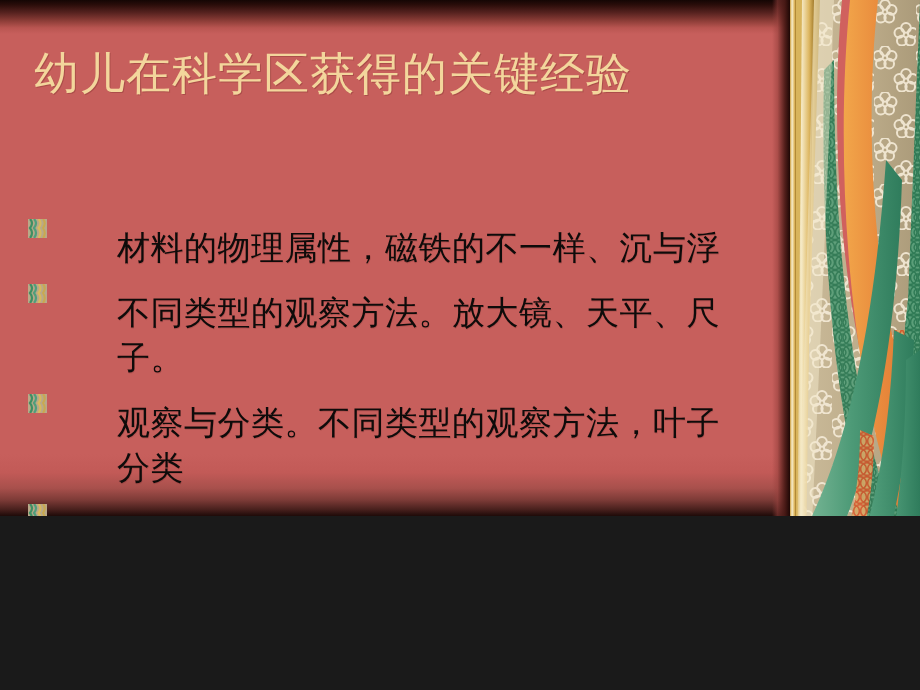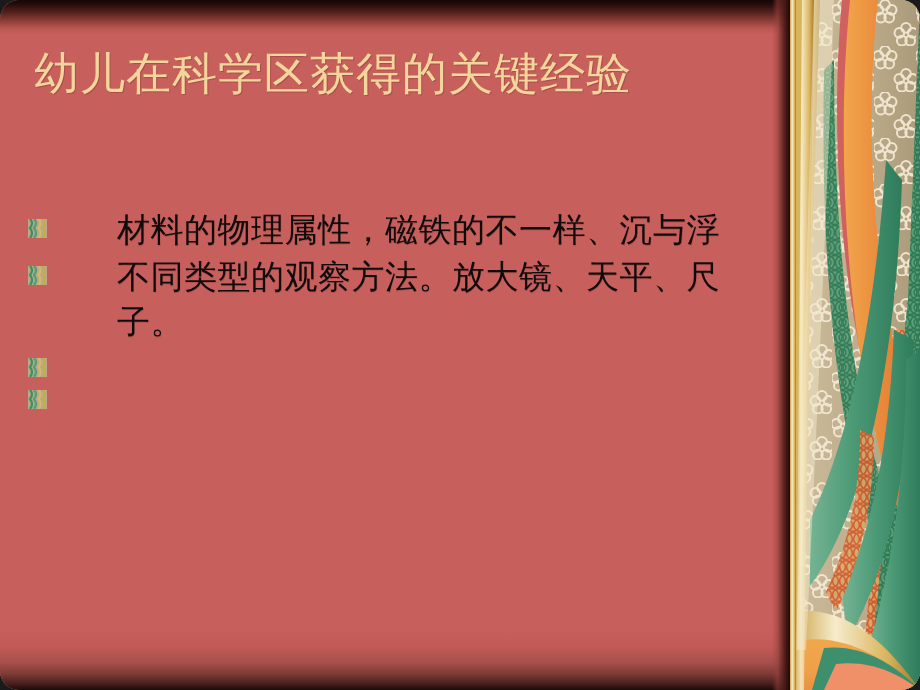--- a/index.html
+++ b/index.html
@@ -4,25 +4,24 @@
 <title>Slide</title>
 <style>
   html, body {
     margin: 0;
     padding: 0;
     background: #1a1a1a;
   }
   #slide {
     position: relative;
     width: 920px;
-    height: 690px;
+    height: 516px;
     overflow: hidden;
     background: #15803d;
     font-family: "Liberation Serif", "DejaVu Serif", serif;
-    border-radius: 19px;
   }
 
   
   #body-bg {
     position: absolute;
     left: 0; top: 0;
     width: 792px; height: 690px;
     background: #c75f5c;
   }
   
@@ -97,20 +96,21 @@
   }
   .bullet-marker svg { display:block; }
   .bullet-text {
     flex: 1 1 auto;
     color: #0e0b0a;
     font-size: 33px;
     line-height: 45px;
     font-family: "Liberation Serif", "DejaVu Serif", serif;
     letter-spacing: 0.5px;
     text-shadow: 0.5px 0.5px 0 rgba(90,30,28,.18);
+    margin-top: 18px;
   }
 </style>
 </head>
 <body>
 
 <div id="slide">
 
   <div id="body-bg"></div>
   <div id="top-shade"></div>
   <div id="bottom-shade"></div>
@@ -148,20 +148,21 @@
     <div class="bullet-row">
       <span class="bullet-marker">
         <svg width="19" height="19" viewBox="0 0 19 19" xmlns="http://www.w3.org/2000/svg">
           <rect width="19" height="19" fill="#b9a989"></rect>
           <path d="M2 0 Q6 4 2 9 Q6 14 2 19" stroke="#3f8f63" stroke-width="2.2" fill="none"></path>
           <path d="M6 0 Q10 4 6 9 Q10 14 6 19" stroke="#4f9e7c" stroke-width="2.2" fill="none"></path>
           <path d="M10.5 0 Q14.5 4 10.5 9 Q14.5 14 10.5 19" stroke="#d8b85e" stroke-width="2.2" fill="none"></path>
           <path d="M15 0 Q18.5 4 15 9 Q18.5 14 15 19" stroke="#c9a94f" stroke-width="2" fill="none"></path>
         </svg>
       </span>
+      <span class="bullet-text">观察与分类。不同类型的观察方法，叶子分类</span>
     </div>
 
     <div class="bullet-row">
       <span class="bullet-marker">
         <svg width="19" height="19" viewBox="0 0 19 19" xmlns="http://www.w3.org/2000/svg">
           <rect width="19" height="19" fill="#b9a989"></rect>
           <path d="M2 0 Q6 4 2 9 Q6 14 2 19" stroke="#3f8f63" stroke-width="2.2" fill="none"></path>
           <path d="M6 0 Q10 4 6 9 Q10 14 6 19" stroke="#4f9e7c" stroke-width="2.2" fill="none"></path>
           <path d="M10.5 0 Q14.5 4 10.5 9 Q14.5 14 10.5 19" stroke="#d8b85e" stroke-width="2.2" fill="none"></path>
           <path d="M15 0 Q18.5 4 15 9 Q18.5 14 15 19" stroke="#c9a94f" stroke-width="2" fill="none"></path>

